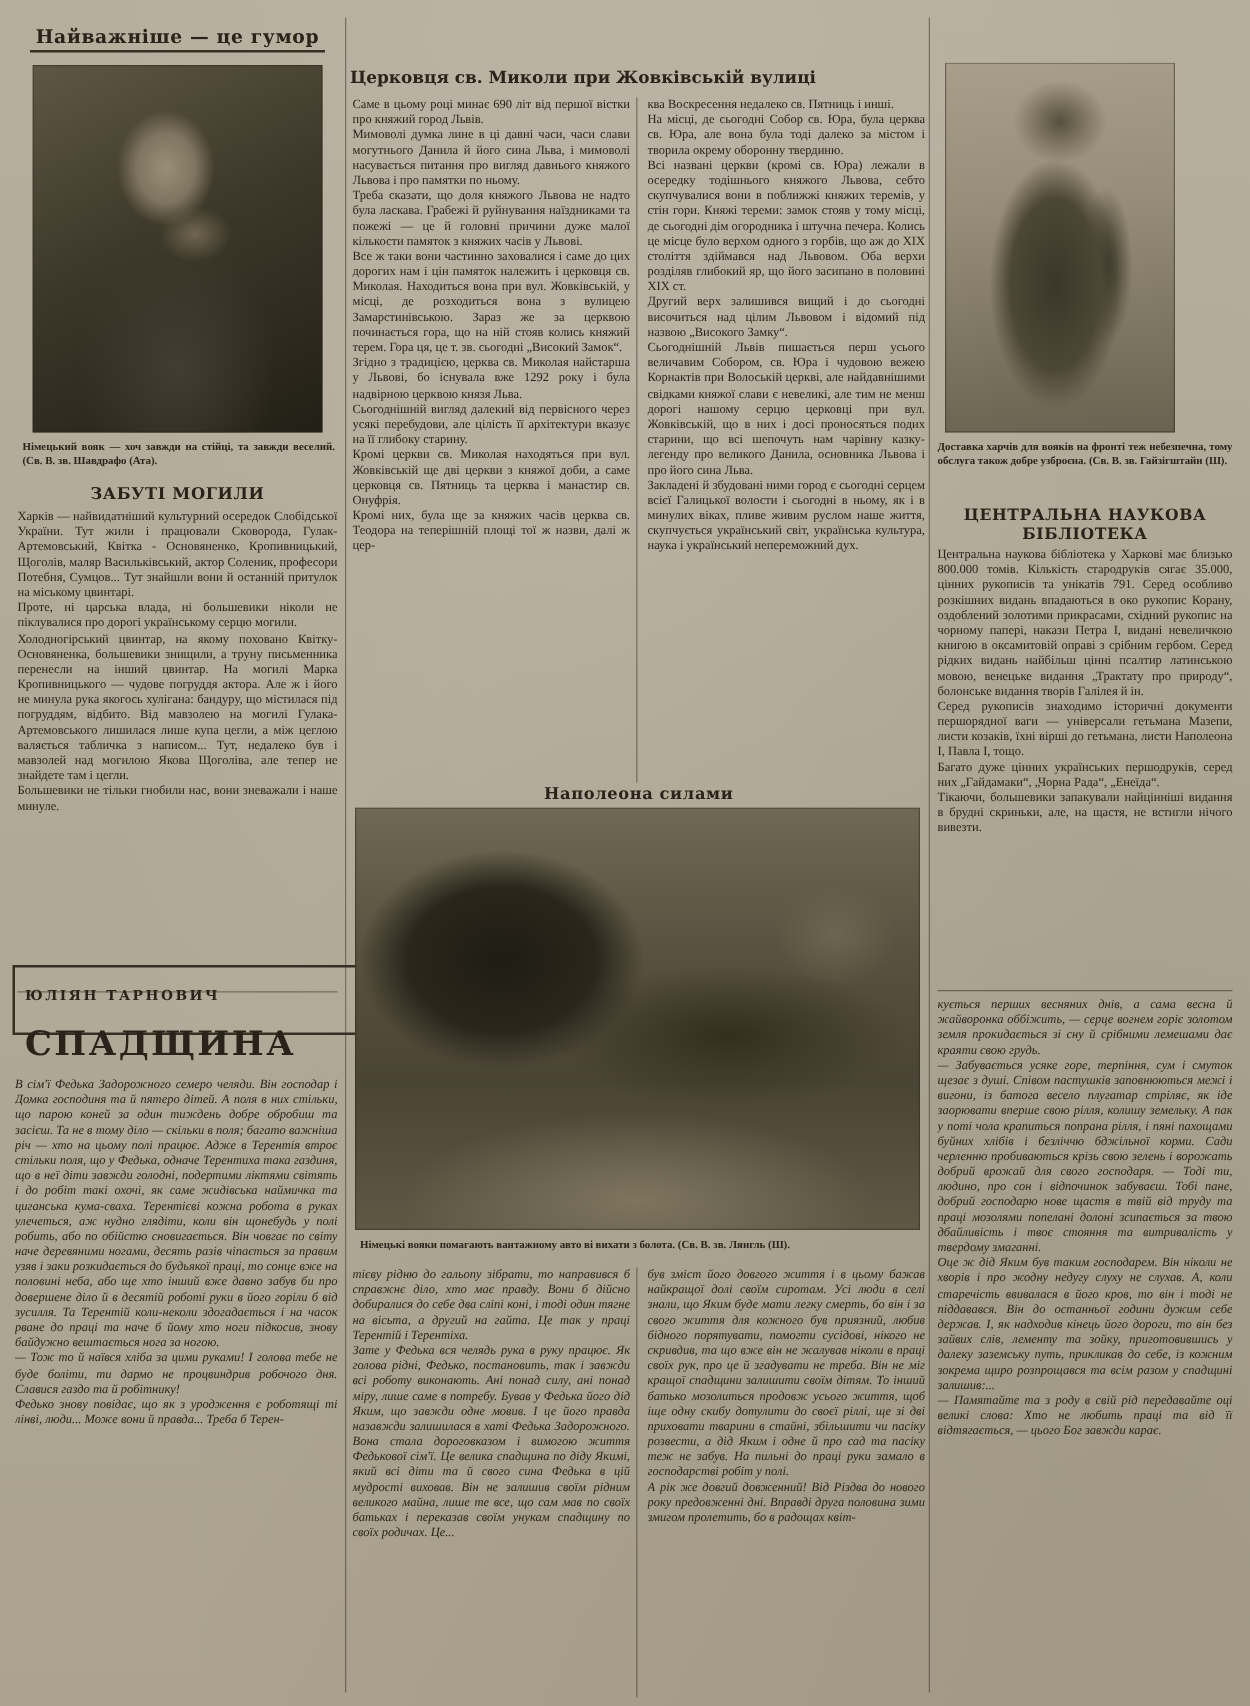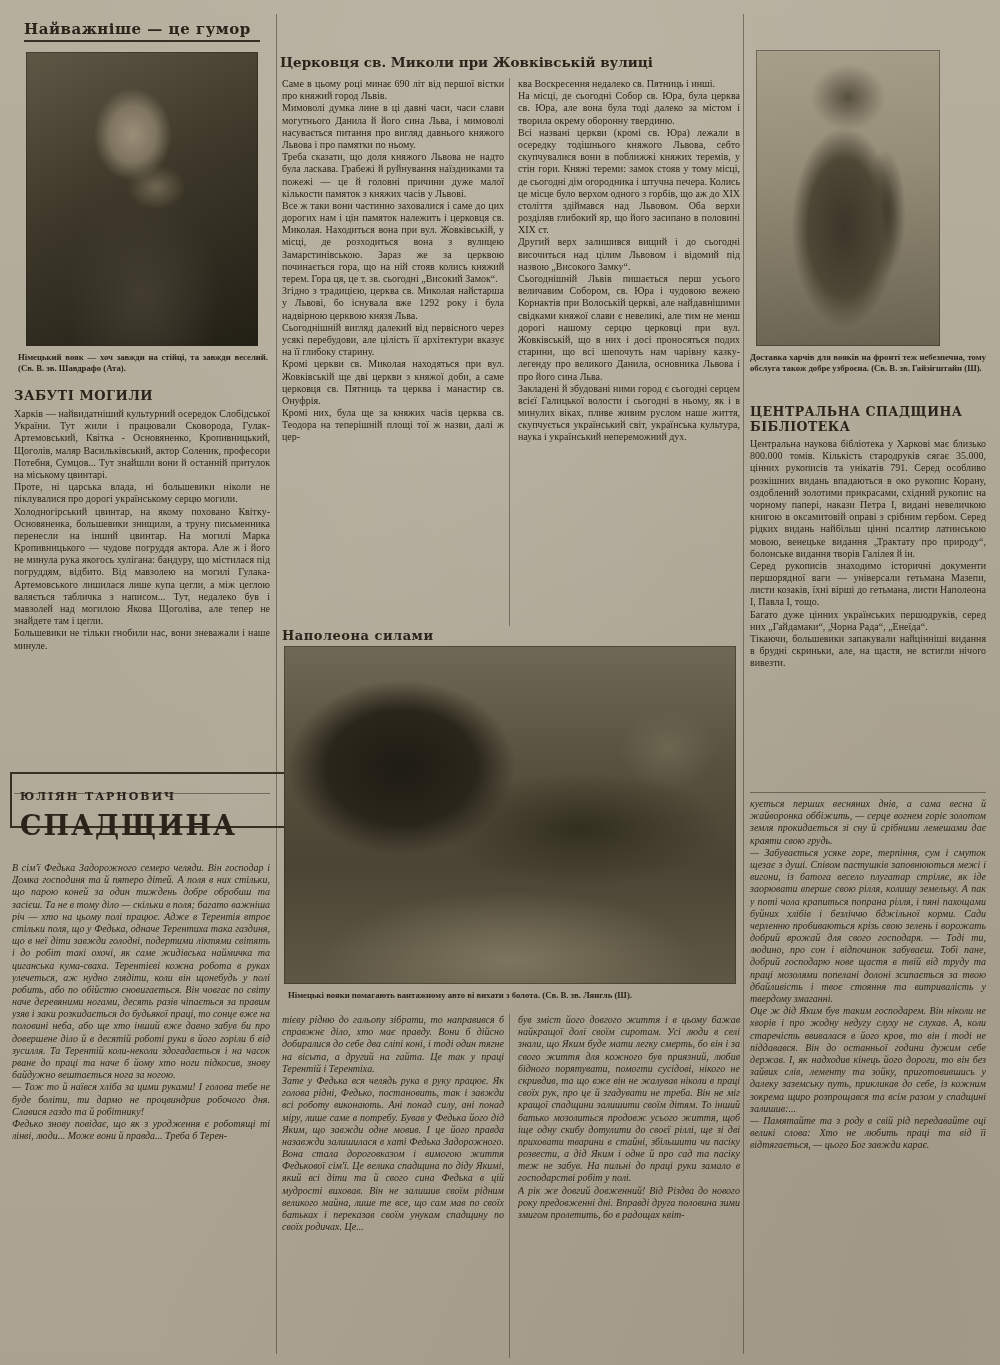--- a/index.html
+++ b/index.html
@@ -9,21 +9,21 @@
       radial-gradient(ellipse at 50% 25%, rgba(255,255,255,.07), transparent 65%),
       radial-gradient(ellipse at 90% 90%, rgba(60,50,30,.10), transparent 60%),
       linear-gradient(#b7af9e,#b0a896 60%,#aba390);
     font-family:"Liberation Serif", serif;
     color:#29231a;
   }
   .vrule{position:absolute;width:1px;background:#3f392e;opacity:.55}
   .hrule{position:absolute;height:1px;background:#3f392e;opacity:.6}
   .body-text{position:absolute;font-size:10px;line-height:1.22;text-align:justify;white-space:pre-line;overflow:hidden}
   .italic{font-style:italic}
-  .sec-head{position:absolute;font-weight:bold;font-family:"DejaVu Serif",serif;letter-spacing:.5px}
+  .sec-head{position:absolute;font-weight:bold;text-align:center;font-family:"DejaVu Serif",serif;letter-spacing:.5px}
   .photo{position:absolute;box-shadow:0 0 0 1px rgba(40,35,25,.45) inset}
   .caption{position:absolute;font-size:8.7px;line-height:1.25;text-align:justify;font-weight:bold;white-space:pre-line;overflow:hidden}
   .headline{
     position:absolute;left:280px;top:14px;width:460px;text-align:center;
     font-family:"DejaVu Serif",serif;font-weight:bold;font-size:31px;letter-spacing:1px;
     text-shadow:0 0 1px rgba(30,25,15,.5);
   }
   .subhead{position:absolute;left:280px;top:54px;width:460px;font-weight:bold;font-size:13.5px;font-family:"DejaVu Serif",serif}
   .photo-left{
     background:
@@ -45,21 +45,21 @@
       radial-gradient(ellipse 190px 75px at 66% 54%, #332f1f 0%, rgba(0,0,0,0) 75%),
       radial-gradient(ellipse 70px 60px at 85% 30%, #6c6550 0%, rgba(0,0,0,0) 70%),
       radial-gradient(ellipse 230px 85px at 50% 93%, #7d755e 0%, rgba(0,0,0,0) 82%),
       linear-gradient(180deg, #6f6854 0%, #58513f 35%, #4a4434 65%, #5f5845 100%);
   }
   .story-box{
     position:absolute;left:10px;top:772px;width:306px;height:56px;
     border:2px solid #352f24;padding:16px 8px;box-sizing:border-box;background:rgba(255,255,255,.03);
   }
   .story-author{font-size:11px;font-weight:bold;letter-spacing:2px;font-family:"DejaVu Serif",serif}
-  .story-title{font-size:27px;font-weight:bold;font-family:"DejaVu Serif",serif;letter-spacing:2px;line-height:1;margin-top:9px}
+  .story-title{font-size:27px;font-weight:bold;font-family:"DejaVu Serif",serif;letter-spacing:2px;line-height:1;margin-top:19px}
   .deco-underline{border-bottom:2px solid #352f24}
 </style>
 </head>
 <body>
 
 <div class="page">
 
   <div class="vrule" style="left:276px;top:14px;height:1340px"></div>
   <div class="vrule" style="left:743px;top:14px;height:1340px"></div>
   <div class="vrule" style="left:509px;top:78px;height:548px"></div>
@@ -116,21 +116,21 @@
 Зате у Федька вся челядь рука в руку працює. Як голова рідні, Федько, постановить, так і завжди всі роботу виконають. Ані понад силу, ані понад міру, лише саме в потребу. Бував у Федька його дід Яким, що завжди одне мовив. І це його правда назавжди залишилася в хаті Федька Задорожного. Вона стала дороговказом і вимогою життя Федькової сім'ї. Це велика спадщина по діду Якимі, який всі діти та й свого сина Федька в цій мудрості виховав. Він не залишив своїм рідним великого майна, лише те все, що сам мав по своїх батьках і переказав своїм унукам спадщину по своїх родичах. Це...</div>
   <div class="body-text italic" style="left:518px;top:1014px;width:222px;height:344px">був зміст його довгого життя і в цьому бажав найкращої долі своїм сиротам. Усі люди в селі знали, що Яким буде мати легку смерть, бо він і за свого життя для кожного був приязний, любив бідного порятувати, помогти сусідові, нікого не скривдив, та що вже він не жалував ніколи в праці своїх рук, про це й згадувати не треба. Він не міг кращої спадщини залишити своїм дітям. То інший батько мозолиться продовж усього життя, щоб іще одну скибу дотулити до своєї ріллі, ще зі дві приховати тварини в стайні, збільшити чи пасіку розвести, а дід Яким і одне й про сад та пасіку теж не забув. На пильні до праці руки замало в господарстві робіт у полі.
 А рік же довгий довженний! Від Різдва до нового року предовженні дні. Вправді друга половина зими змигом пролетить, бо в радощах квіт-</div>
 
 
   <div class="photo photo-right" style="left:756px;top:50px;width:184px;height:296px"></div>
 
   <div class="caption" style="left:750px;top:352px;width:236px">Доставка харчів для вояків на фронті теж небезпечна, тому обслуга також добре узброєна.        (Св. В. зв. Гайзігштайн (Ш).</div>
 
   <div class="sec-head" style="left:750px;top:404px;width:236px;font-size:12.5px;line-height:1.2">
-    <span>ЦЕНТРАЛЬНА СПАДЩИНА</span><br>
+    <span>ЦЕНТРАЛЬНА НАУКОВА</span><br>
     <span>БІБЛІОТЕКА</span>
   </div>
 
   <div class="body-text" style="left:750px;top:438px;width:236px;height:350px">Центральна наукова бібліотека у Харкові має близько 800.000 томів. Кількість стародруків сягає 35.000, цінних рукописів та унікатів 791. Серед особливо розкішних видань впадаються в око рукопис Корану, оздоблений золотими прикрасами, східний рукопис на чорному папері, накази Петра І, видані невеличкою книгою в оксамитовій оправі з срібним гербом. Серед рідких видань найбільш цінні псалтир латинською мовою, венецьке видання „Трактату про природу“, болонське видання творів Галілея й ін.
 Серед рукописів знаходимо історичні документи першорядної ваги — універсали гетьмана Мазепи, листи козаків, їхні вірші до гетьмана, листи Наполеона І, Павла І, тощо.
 Багато дуже цінних українських першодруків, серед них „Гайдамаки“, „Чорна Рада“, „Енеїда“.
 Тікаючи, большевики запакували найцінніші видання в брудні скриньки, але, на щастя, не встигли нічого вивезти.</div>
 
   <div class="body-text italic" style="left:750px;top:798px;width:236px;height:560px">кується перших весняних днів, а сама весна й жайворонка оббіжить, — серце вогнем горіє золотом земля прокидається зі сну й срібними лемешами дає краяти свою грудь.
 — Забувається усяке горе, терпіння, сум і смуток щезає з душі. Співом пастушків заповнюються межі і вигони, із батога весело плугатар стріляє, як іде заорювати вперше свою рілля, колишу земельку. А пак у поті чола крапиться попрана рілля, і пяні пахощами буйних хлібів і безліччю бджільної корми. Сади черленню пробиваються крізь свою зелень і ворожать добрий врожай для свого господаря. — Тоді ти, людино, про сон і відпочинок забуваєш. Тобі пане, добрий господарю нове щастя в твій від труду та праці мозолями попелані долоні зсипається за твою дбайливість і твоє стояння та витривалість у твердому змаганні.

